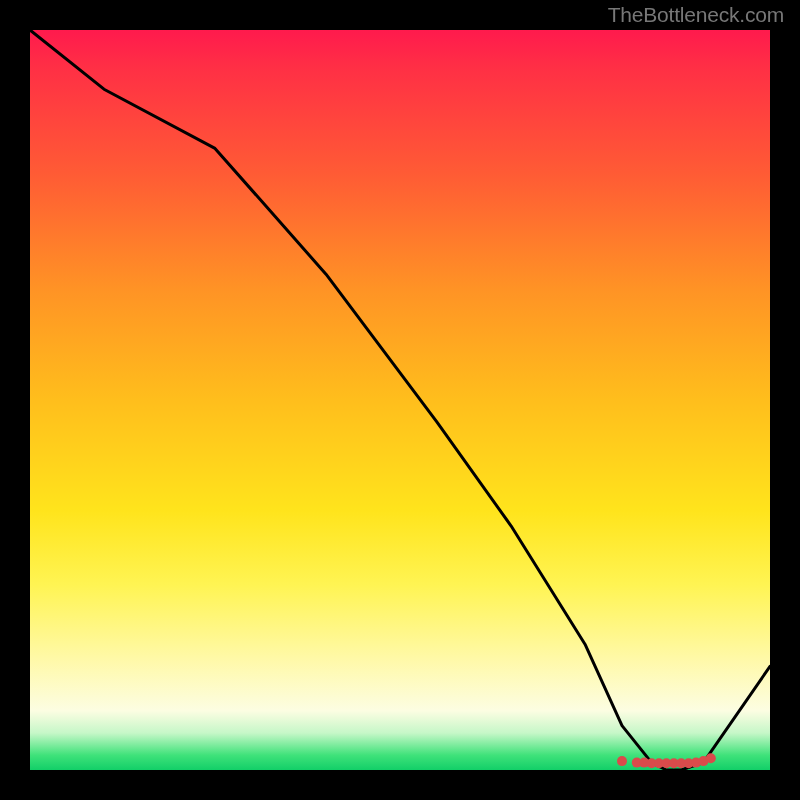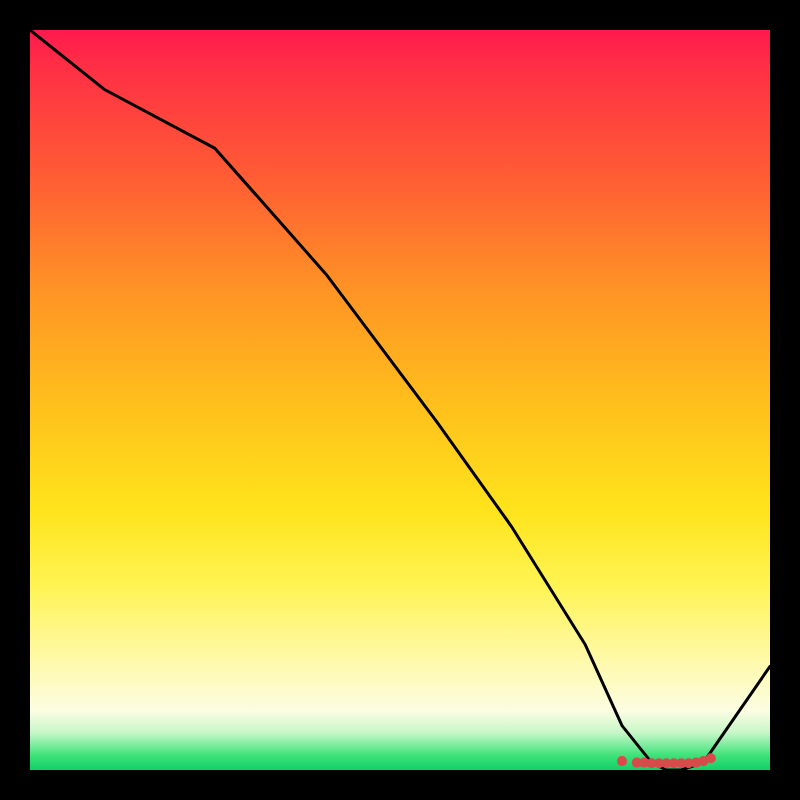--- a/index.html
+++ b/index.html
@@ -64,20 +64,21 @@
     width: 740px;
     height: 740px;
     z-index: 2;
   }
 </style>
 </head>
 <body>
 
 <div class="frame">
 
+  <div class="watermark">TheBottleneck.com</div>
 
   <div class="plot">
     <div class="gradient-bg"></div>
 
     <svg class="overlay-svg" viewBox="0 0 740 740">
       <g>
         <path id="curve-path" fill="none" stroke="#000" stroke-width="3" stroke-linejoin="round" stroke-linecap="round" d="M0.0 0.0 L74.0 59.2 L185.0 118.4 L296.0 244.2 L407.0 392.2 L481.0 495.8 L555.0 614.2 L592.0 695.6 L621.6 732.6 L636.4 740.0 L651.2 740.0 L673.4 732.6 L740.0 636.4"></path>
       </g>
       <g id="marker-group">
           <circle cx="592.0" cy="731.1" r="5" fill="#d94b4b"></circle>

